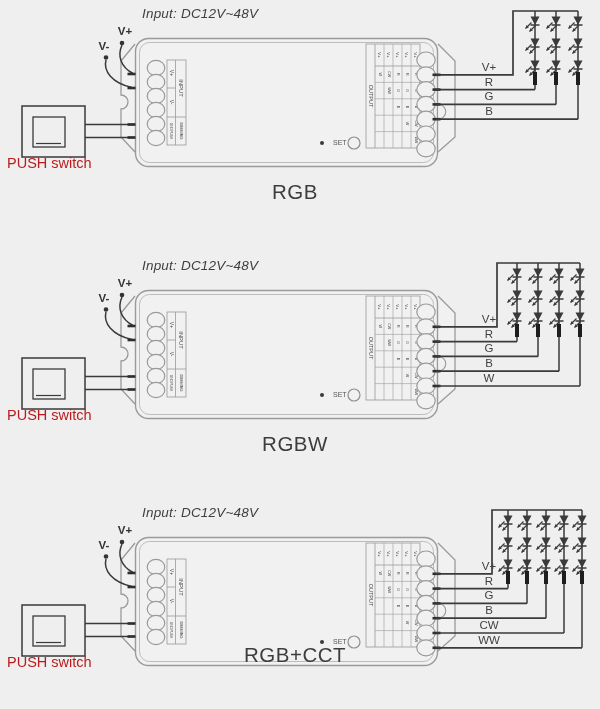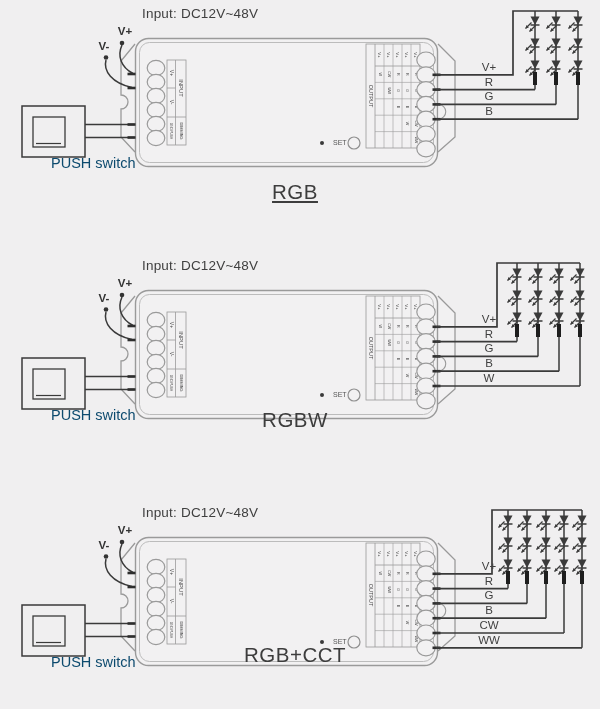--- a/index.html
+++ b/index.html
@@ -1,22 +1,22 @@
 <!DOCTYPE html>
 <html><head>
 <meta charset="utf-8">
 <style>
   html,body{margin:0;padding:0;}
   body{font-family:"Liberation Sans", sans-serif;}
   #stage{position:relative;width:600px;height:709px;background:#f0eff0;overflow:hidden;}
   #gfx{position:absolute;left:0;top:0;}
   .lbl{position:absolute;color:#3f3f3f;white-space:nowrap;}
-  .input-title{font-size:13.5px;letter-spacing:0.2px;}
+  .input-title{font-size:13.5px;letter-spacing:0.2px;font-style:italic;}
   .pwr{font-size:11.5px;font-weight:bold;color:#333;}
-  .push-lbl{font-size:14.5px;color:#0c4a6e;margin-left:44px;}
+  .push-lbl{font-size:14.5px;color:#b91c1c;}
   .caption{font-size:20.5px;color:#3d3d3d;width:300px;text-align:center;letter-spacing:0.5px;}
   .set-lbl{font-size:7px;color:#555;}
 </style>
 </head>
 <body>
 
 <div id="stage">
   <svg id="gfx" width="600" height="709" xmlns="http://www.w3.org/2000/svg">
       <g>
         <path d="M135 44 L121 61 L121 95 A7 7 0 0 1 121 109 L121 137 L135 152" fill="#f2f1f2" stroke="#9a9a9a" stroke-width="1.3"></path>
@@ -585,27 +585,27 @@
         <text x="489" y="629" text-anchor="middle" font-size="11.5" fill="#3f3f3f" font-family="Liberation Sans, sans-serif">CW</text>
         <text x="489" y="643.8" text-anchor="middle" font-size="11.5" fill="#3f3f3f" font-family="Liberation Sans, sans-serif">WW</text>
       </g>
     </svg>
   <div id="overlays">
       <div class="lbl input-title" style="left: 142px; top: 6px;">Input: DC12V~48V</div>
       <div class="lbl pwr" style="left: 113px; top: 25px; width: 24px; text-align: center;">V+</div>
       <div class="lbl pwr" style="left: 92px; top: 40px; width: 24px; text-align: center;">V-</div>
       <div class="lbl push-lbl" style="left: 7px; top: 155px;">PUSH switch</div>
       <div class="lbl set-lbl" style="left: 333px; top: 139px;">SET</div>
-      <div class="lbl caption" style="left: 145px; top: 180px; text-decoration: underline;">RGB</div>
+      <div class="lbl caption" style="left: 145px; top: 180px;">RGB</div>
       <div class="lbl input-title" style="left: 142px; top: 258px;">Input: DC12V~48V</div>
       <div class="lbl pwr" style="left: 113px; top: 277px; width: 24px; text-align: center;">V+</div>
       <div class="lbl pwr" style="left: 92px; top: 292px; width: 24px; text-align: center;">V-</div>
       <div class="lbl push-lbl" style="left: 7px; top: 407px;">PUSH switch</div>
       <div class="lbl set-lbl" style="left: 333px; top: 391px;">SET</div>
-      <div class="lbl caption" style="left: 145px; top: 408px;">RGBW</div>
+      <div class="lbl caption" style="left: 145px; top: 432px;">RGBW</div>
       <div class="lbl input-title" style="left: 142px; top: 505px;">Input: DC12V~48V</div>
       <div class="lbl pwr" style="left: 113px; top: 524px; width: 24px; text-align: center;">V+</div>
       <div class="lbl pwr" style="left: 92px; top: 539px; width: 24px; text-align: center;">V-</div>
       <div class="lbl push-lbl" style="left: 7px; top: 654px;">PUSH switch</div>
       <div class="lbl set-lbl" style="left: 333px; top: 638px;">SET</div>
       <div class="lbl caption" style="left: 145px; top: 643px;">RGB+CCT</div>
     </div>
 </div>
 
 </body></html>

